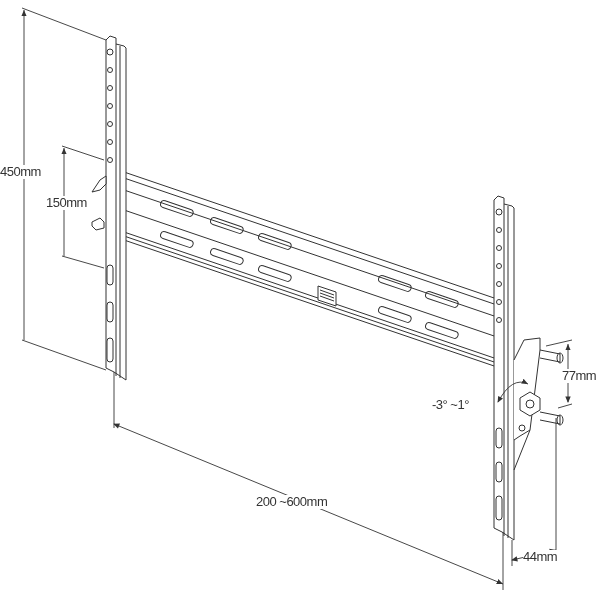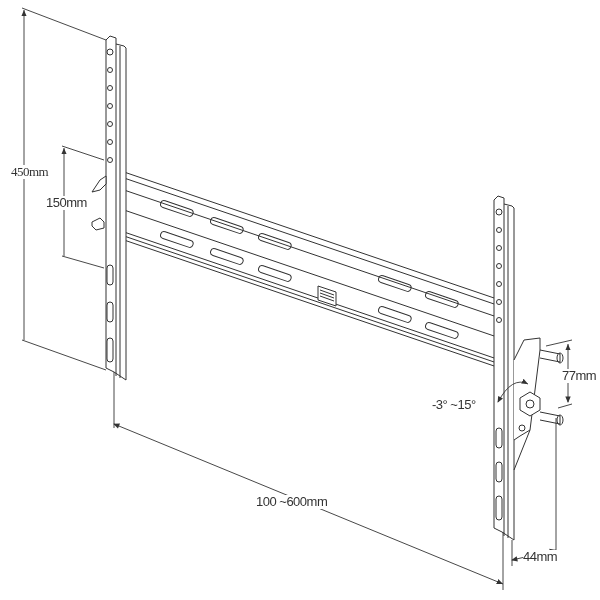--- a/index.html
+++ b/index.html
@@ -133,18 +133,18 @@
     <g>
       <path d="M546,346 L572,340"></path>
       <path d="M558,408 L572,404"></path>
       <path d="M568,402 L568,344" marker-end="url(#arr)" marker-start="url(#arrs)"></path>
     </g>
 
     <path d="M498,402 Q512,376 528,384" marker-end="url(#arr)" marker-start="url(#arrs)"></path>
   </g>
 </svg>
 
-<div class="dim-label" style="left:11px;top:165px;font-family:Liberation Serif, serif;">450mm</div>
+<div class="dim-label" style="left:0px;top:165px;">450mm</div>
 <div class="dim-label" style="left:46px;top:196px;">150mm</div>
-<div class="dim-label" style="left:256px;top:495px;">100 ~600mm</div>
-<div class="dim-label" style="left:432px;top:398px;">-3° ~15°</div>
+<div class="dim-label" style="left:256px;top:495px;">200 ~600mm</div>
+<div class="dim-label" style="left:432px;top:398px;">-3° ~1°</div>
 <div class="dim-label" style="left:562px;top:369px;">77mm</div>
 <div class="dim-label" style="left:523px;top:550px;">44mm</div>
 
 </body></html>

